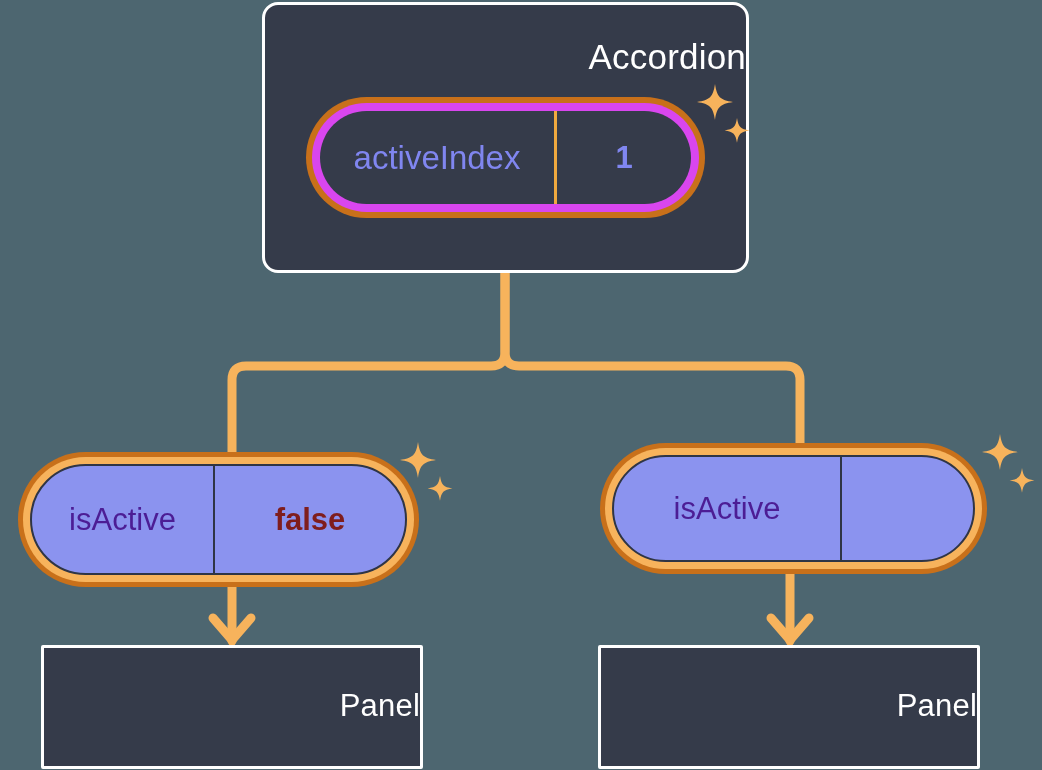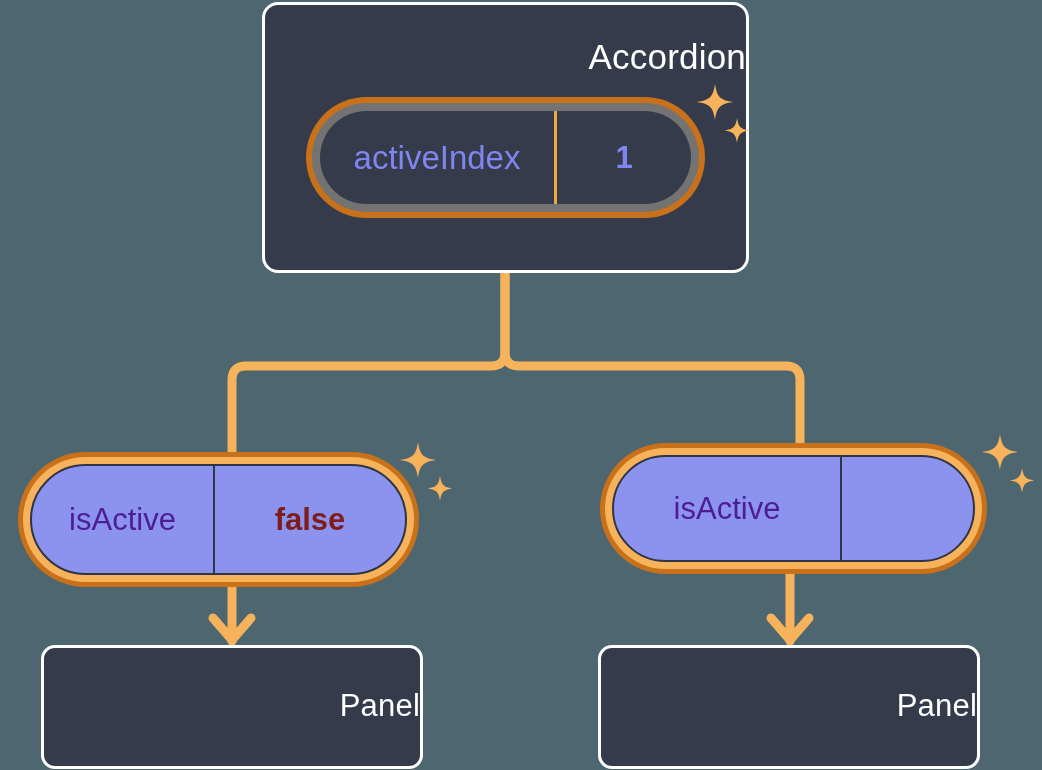--- a/index.html
+++ b/index.html
@@ -26,21 +26,21 @@
     width: 1042px;
     height: 770px;
     pointer-events: none;
   }
 
   
   .card {
     position: absolute;
     background: #353b4a;
     border: 3px solid #ffffff;
-    border-radius: 14px;
+    border-radius: 2px;
     box-sizing: border-box;
   }
   .card-title {
     position: absolute;
     left: 10px;
     right: 0;
     text-align: right;
     color: #ffffff;
     font-weight: 400;
     letter-spacing: 0.2px;
@@ -100,21 +100,21 @@
     left: 306px;
     top: 97px;
     width: 399px;
     height: 121px;
     background: #c8701a;
     padding: 6px;
   }
   #hook-pill .pill-ring {
     flex: 1;
     display: flex;
-    background: #737373;
+    background: #d946ef;
     border-radius: 999px;
     padding: 8px;
     box-sizing: border-box;
   }
   #hook-pill .pill-inner {
     background: #353b4a;
     border: 0;
   }
   #hook-pill .pill-key {
     width: 237px;

